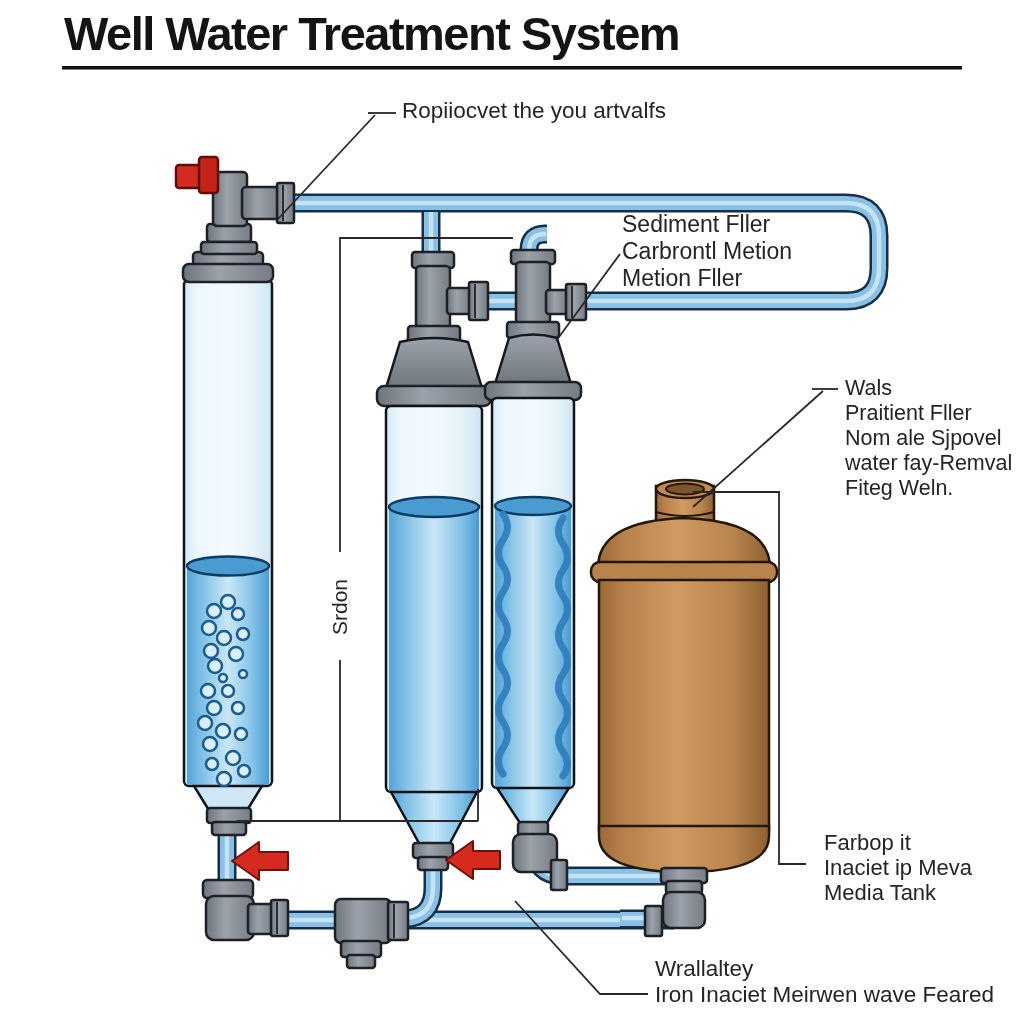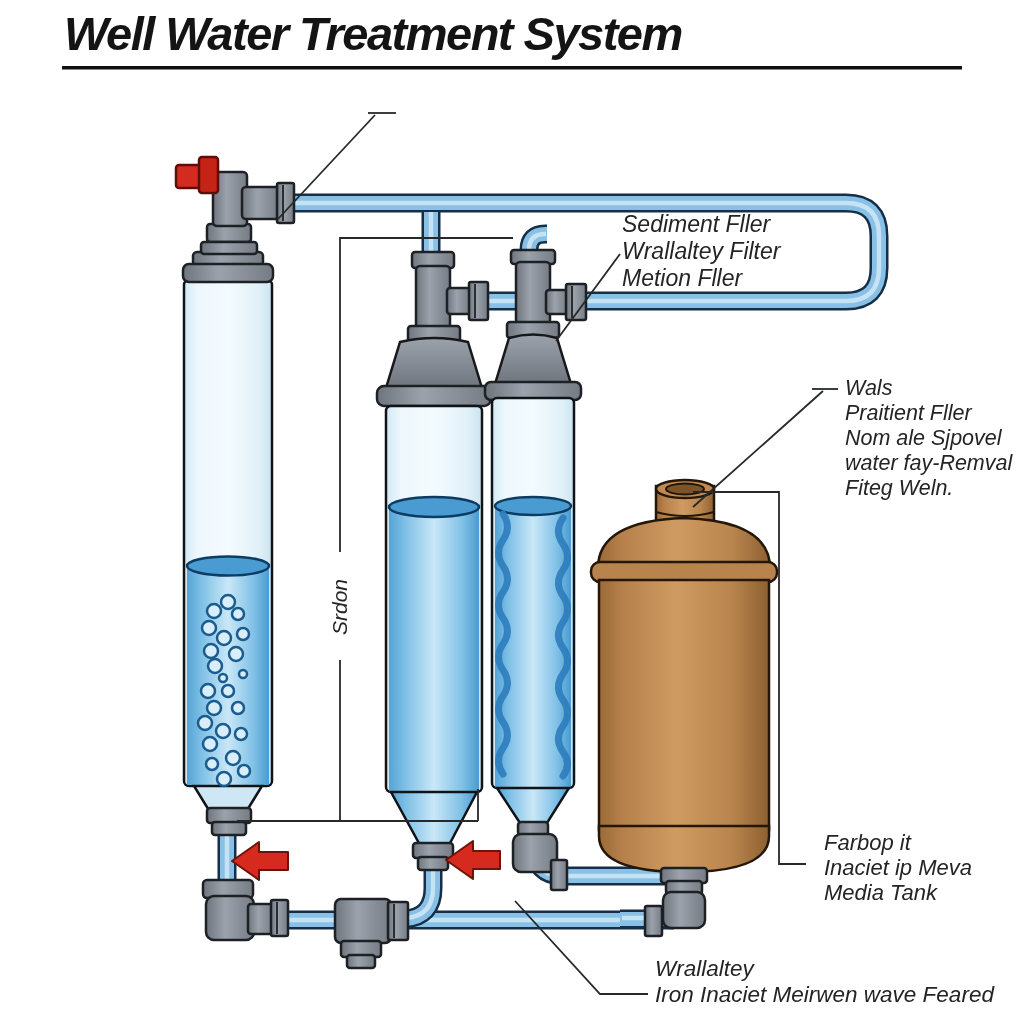--- a/index.html
+++ b/index.html
@@ -1,17 +1,17 @@
 <!DOCTYPE html>
 <html><head>
 <meta charset="utf-8">
 <style>
   html,body{margin:0;padding:0;background:#ffffff;}
   #page{position:relative;width:1024px;height:1024px;background:#ffffff;overflow:hidden;
-        font-family:"Liberation Sans", sans-serif;color:#1c1c1c;font-style:italic;}
+        font-family:"Liberation Sans", sans-serif;color:#1c1c1c;}
   #diagram-svg{position:absolute;left:0;top:0;}
   .lbl{position:absolute;color:#242424;}
   .lbl div{white-space:nowrap;}
   #title{position:absolute;left:64px;top:6px;font-size:47px;font-weight:700;
          letter-spacing:-1.5px;color:#141414;}
   #top-note{left:402px;top:98px;font-size:22.5px;line-height:26px;}
   #filters-note{left:622px;top:211px;font-size:23px;line-height:27px;}
   #right-note{left:845px;top:376px;font-size:21.5px;line-height:25px;}
   #media-note{left:824px;top:830px;font-size:22px;line-height:25px;}
   #bottom-note{left:622px;top:956px;font-size:22.5px;line-height:26px;margin-left:33px;}
@@ -237,25 +237,26 @@
       <path class="leader" d="M812,389 H838"></path>
       <path class="leader" d="M823,391 L693,507"></path>
       <path class="leader" d="M693,492 H779 V864 H806"></path>
       <path class="leader" d="M515,901 L600,994 H648"></path>
     </g>
   </svg>
 
   <div id="title">Well Water Treatment System</div>
 
   <div class="lbl" id="top-note">
+    <div>Ropiiocvet the you artvalfs</div>
   </div>
 
   <div class="lbl" id="filters-note">
     <div>Sediment Fller</div>
-    <div>Wrallaltey Filter</div>
+    <div>Carbrontl Metion</div>
     <div>Metion Fller</div>
   </div>
 
   <div class="lbl" id="right-note">
     <div>Wals</div>
     <div>Praitient Fller</div>
     <div>Nom ale Sjpovel</div>
     <div>water fay-Remval</div>
     <div>Fiteg Weln.</div>
   </div>

